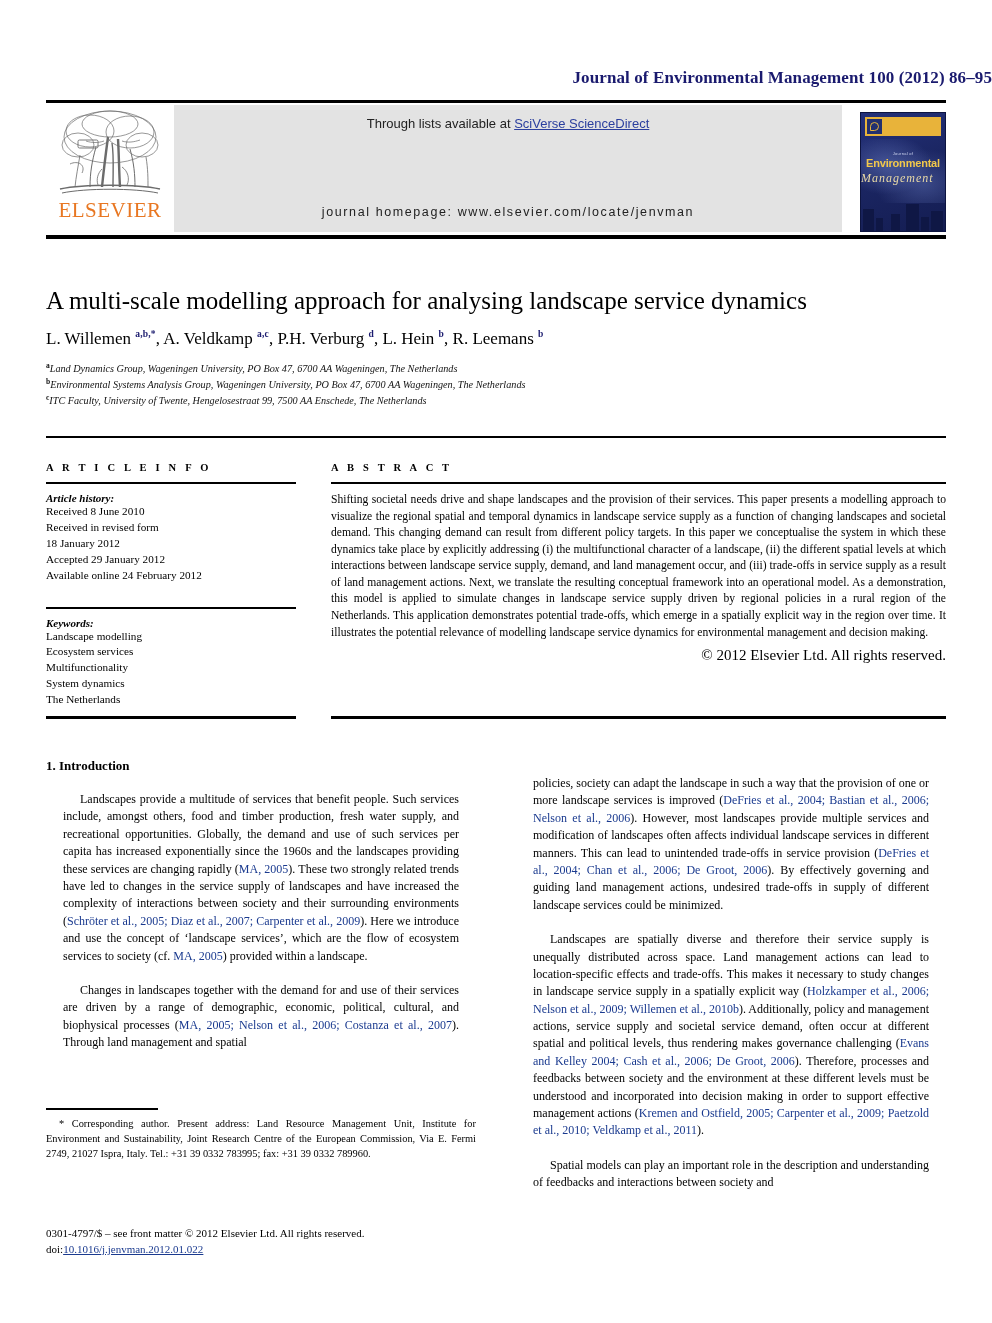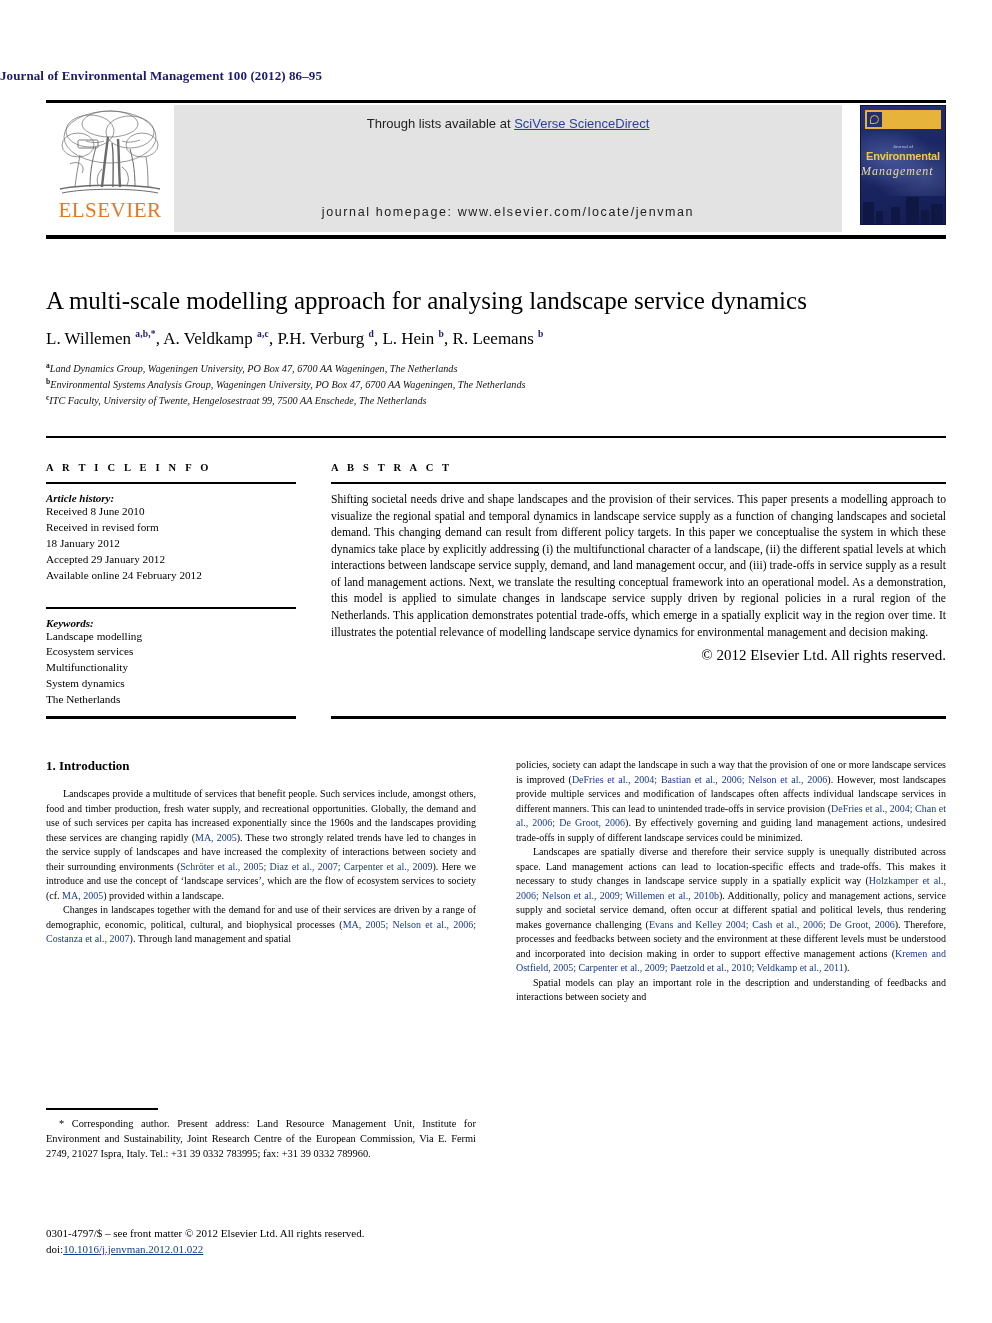--- a/index.html
+++ b/index.html
@@ -21,24 +21,24 @@
     width: 992px;
     height: 1323px;
   }
 
   
   .running-head {
     position: absolute;
     top: 68px;
     left: 0;
     width: 992px;
-    text-align: left;
-    font-family: "Liberation Serif", serif;
-    font-weight: bold;
-    font-size: 13px;
+    text-align: right;
+    font-family: "Liberation Serif", serif;
+    font-weight: bold;
+    font-size: 17px;
     letter-spacing: 0.1px;
     color: #1a1a6e;
   }
 
   
   .masthead {
     position: absolute;
     left: 46px;
     top: 100px;
     width: 900px;
@@ -104,21 +104,21 @@
   .homepage-line {
     font-family: "Liberation Sans", sans-serif;
     font-size: 12.5px;
     color: #222;
     letter-spacing: 1.6px;
   }
   .cover-block {
     width: 104px;
     flex: 0 0 104px;
     display: flex;
-    align-items: flex-start;
+    align-items: flex-end;
     justify-content: center;
     padding-left: 18px;
     box-sizing: border-box;
   }
   .cover-thumb {
     width: 86px;
     height: 120px;
     background: linear-gradient(160deg, #24317a 0%, #1b2663 45%, #141d52 100%);
     position: relative;
     overflow: hidden;
@@ -340,24 +340,24 @@
     flex: 0 0 430px;
   }
   .sect-title {
     font-family: "Liberation Serif", serif;
     font-weight: bold;
     font-size: 13px;
     margin: 0 0 13px 0;
   }
   .ptxt {
     font-family: "Liberation Serif", serif;
-    font-size: 10px;
+    font-size: 12px;
     line-height: 1.45;
     text-align: justify;
-    margin: 0;
+    margin: 17px;
     text-indent: 17px;
     color: #000;
   }
   .ptxt.noind { text-indent: 0; }
   .cite { color: #1a3a8f; }
 
   
   .footnote {
     position: absolute;
     left: 46px;

